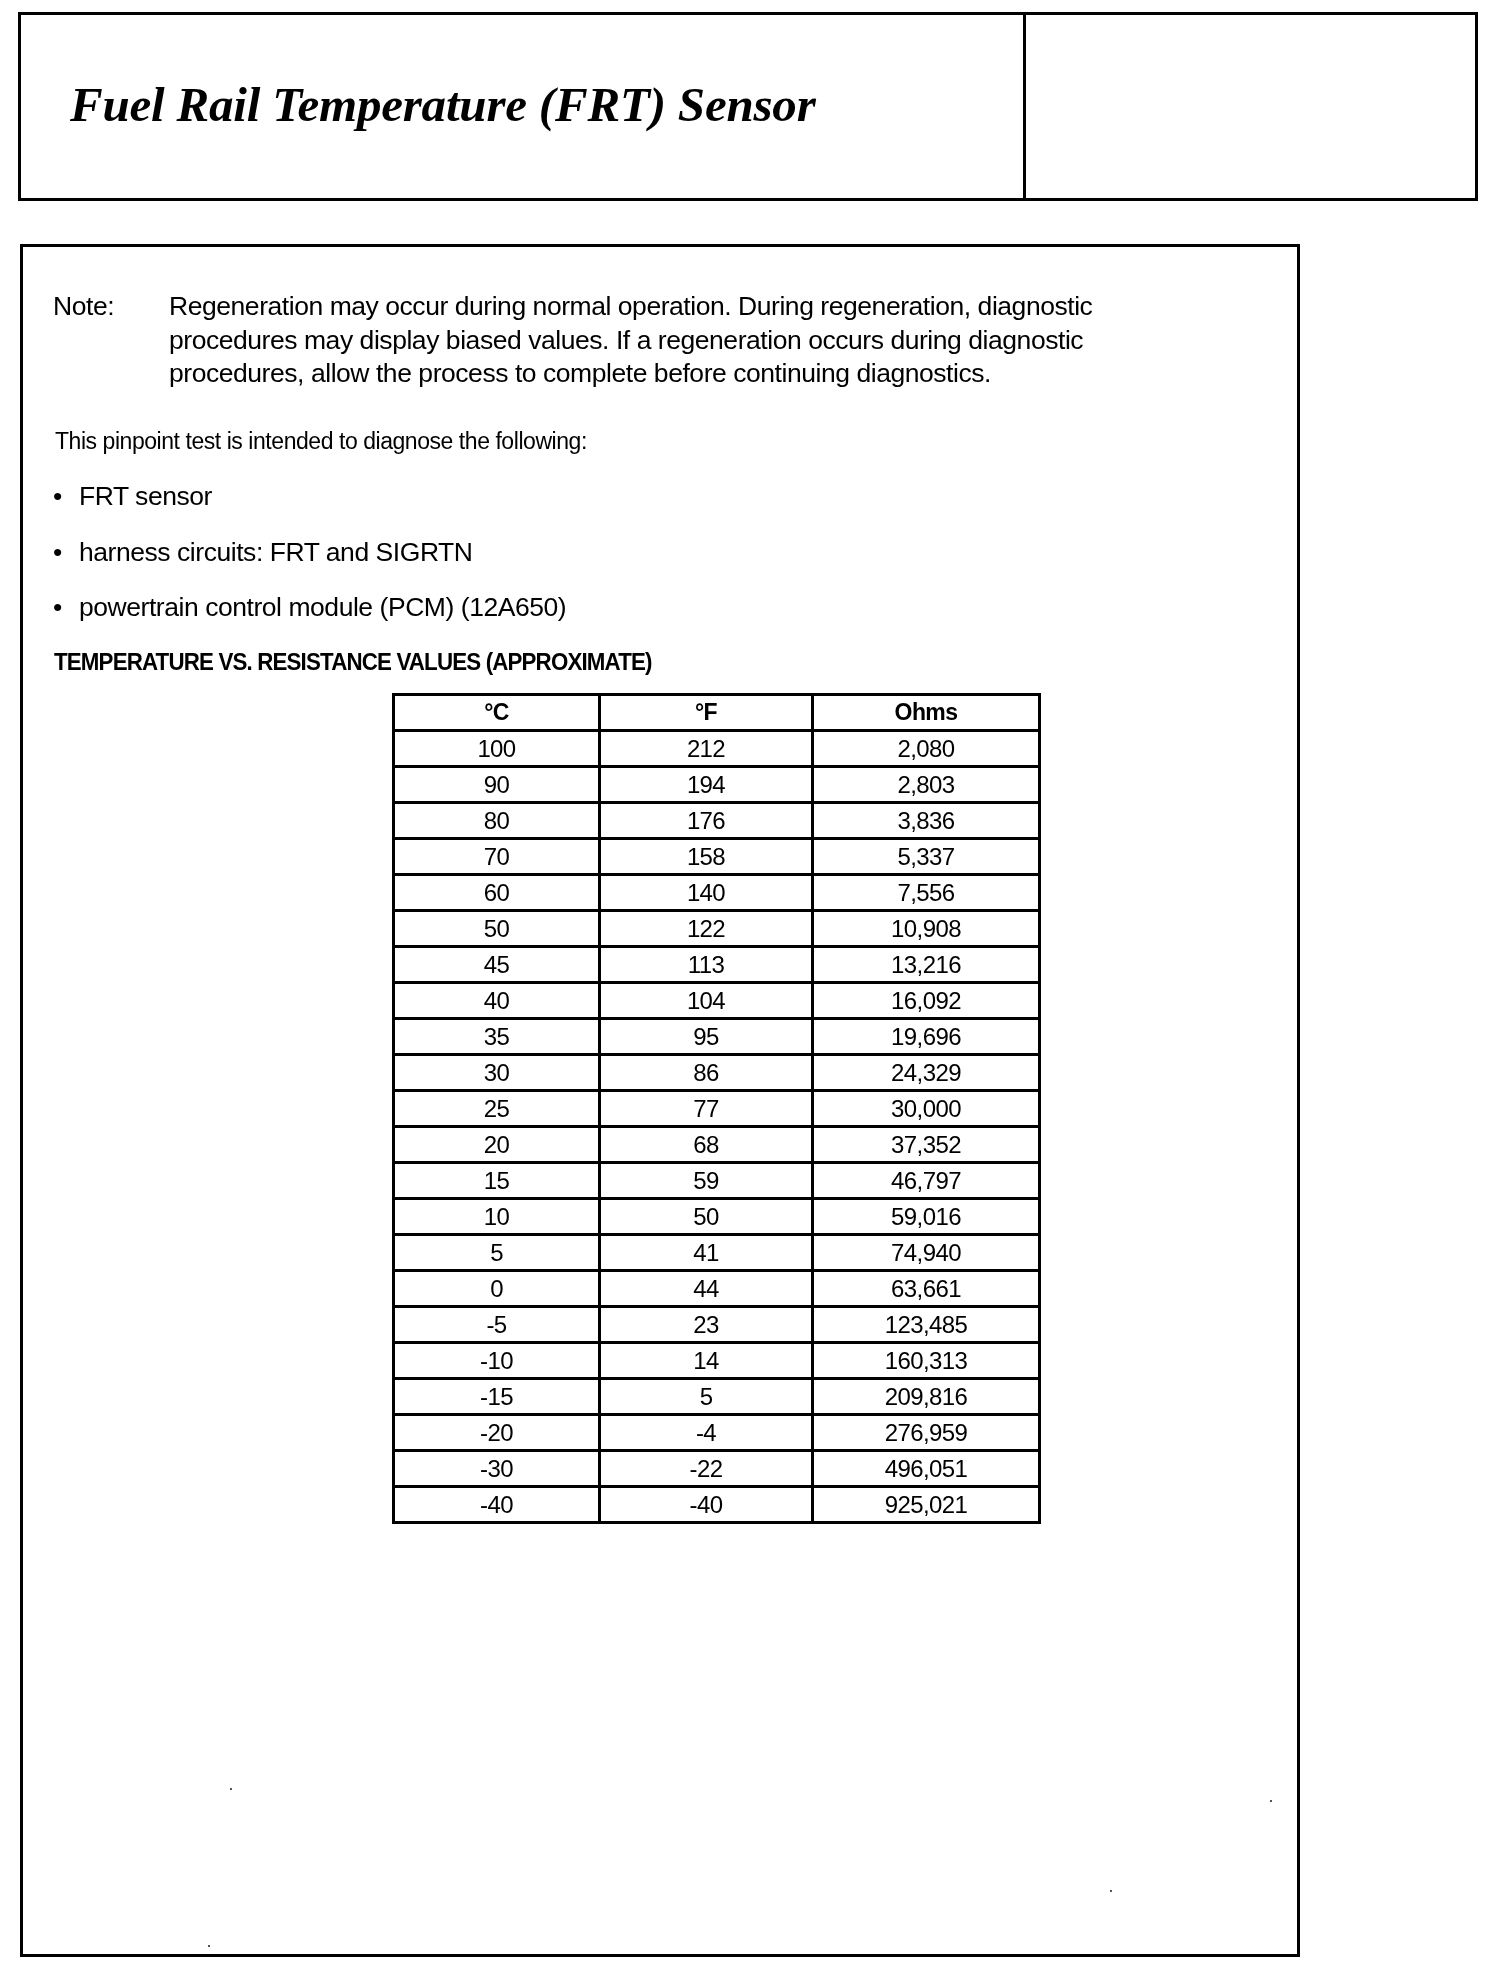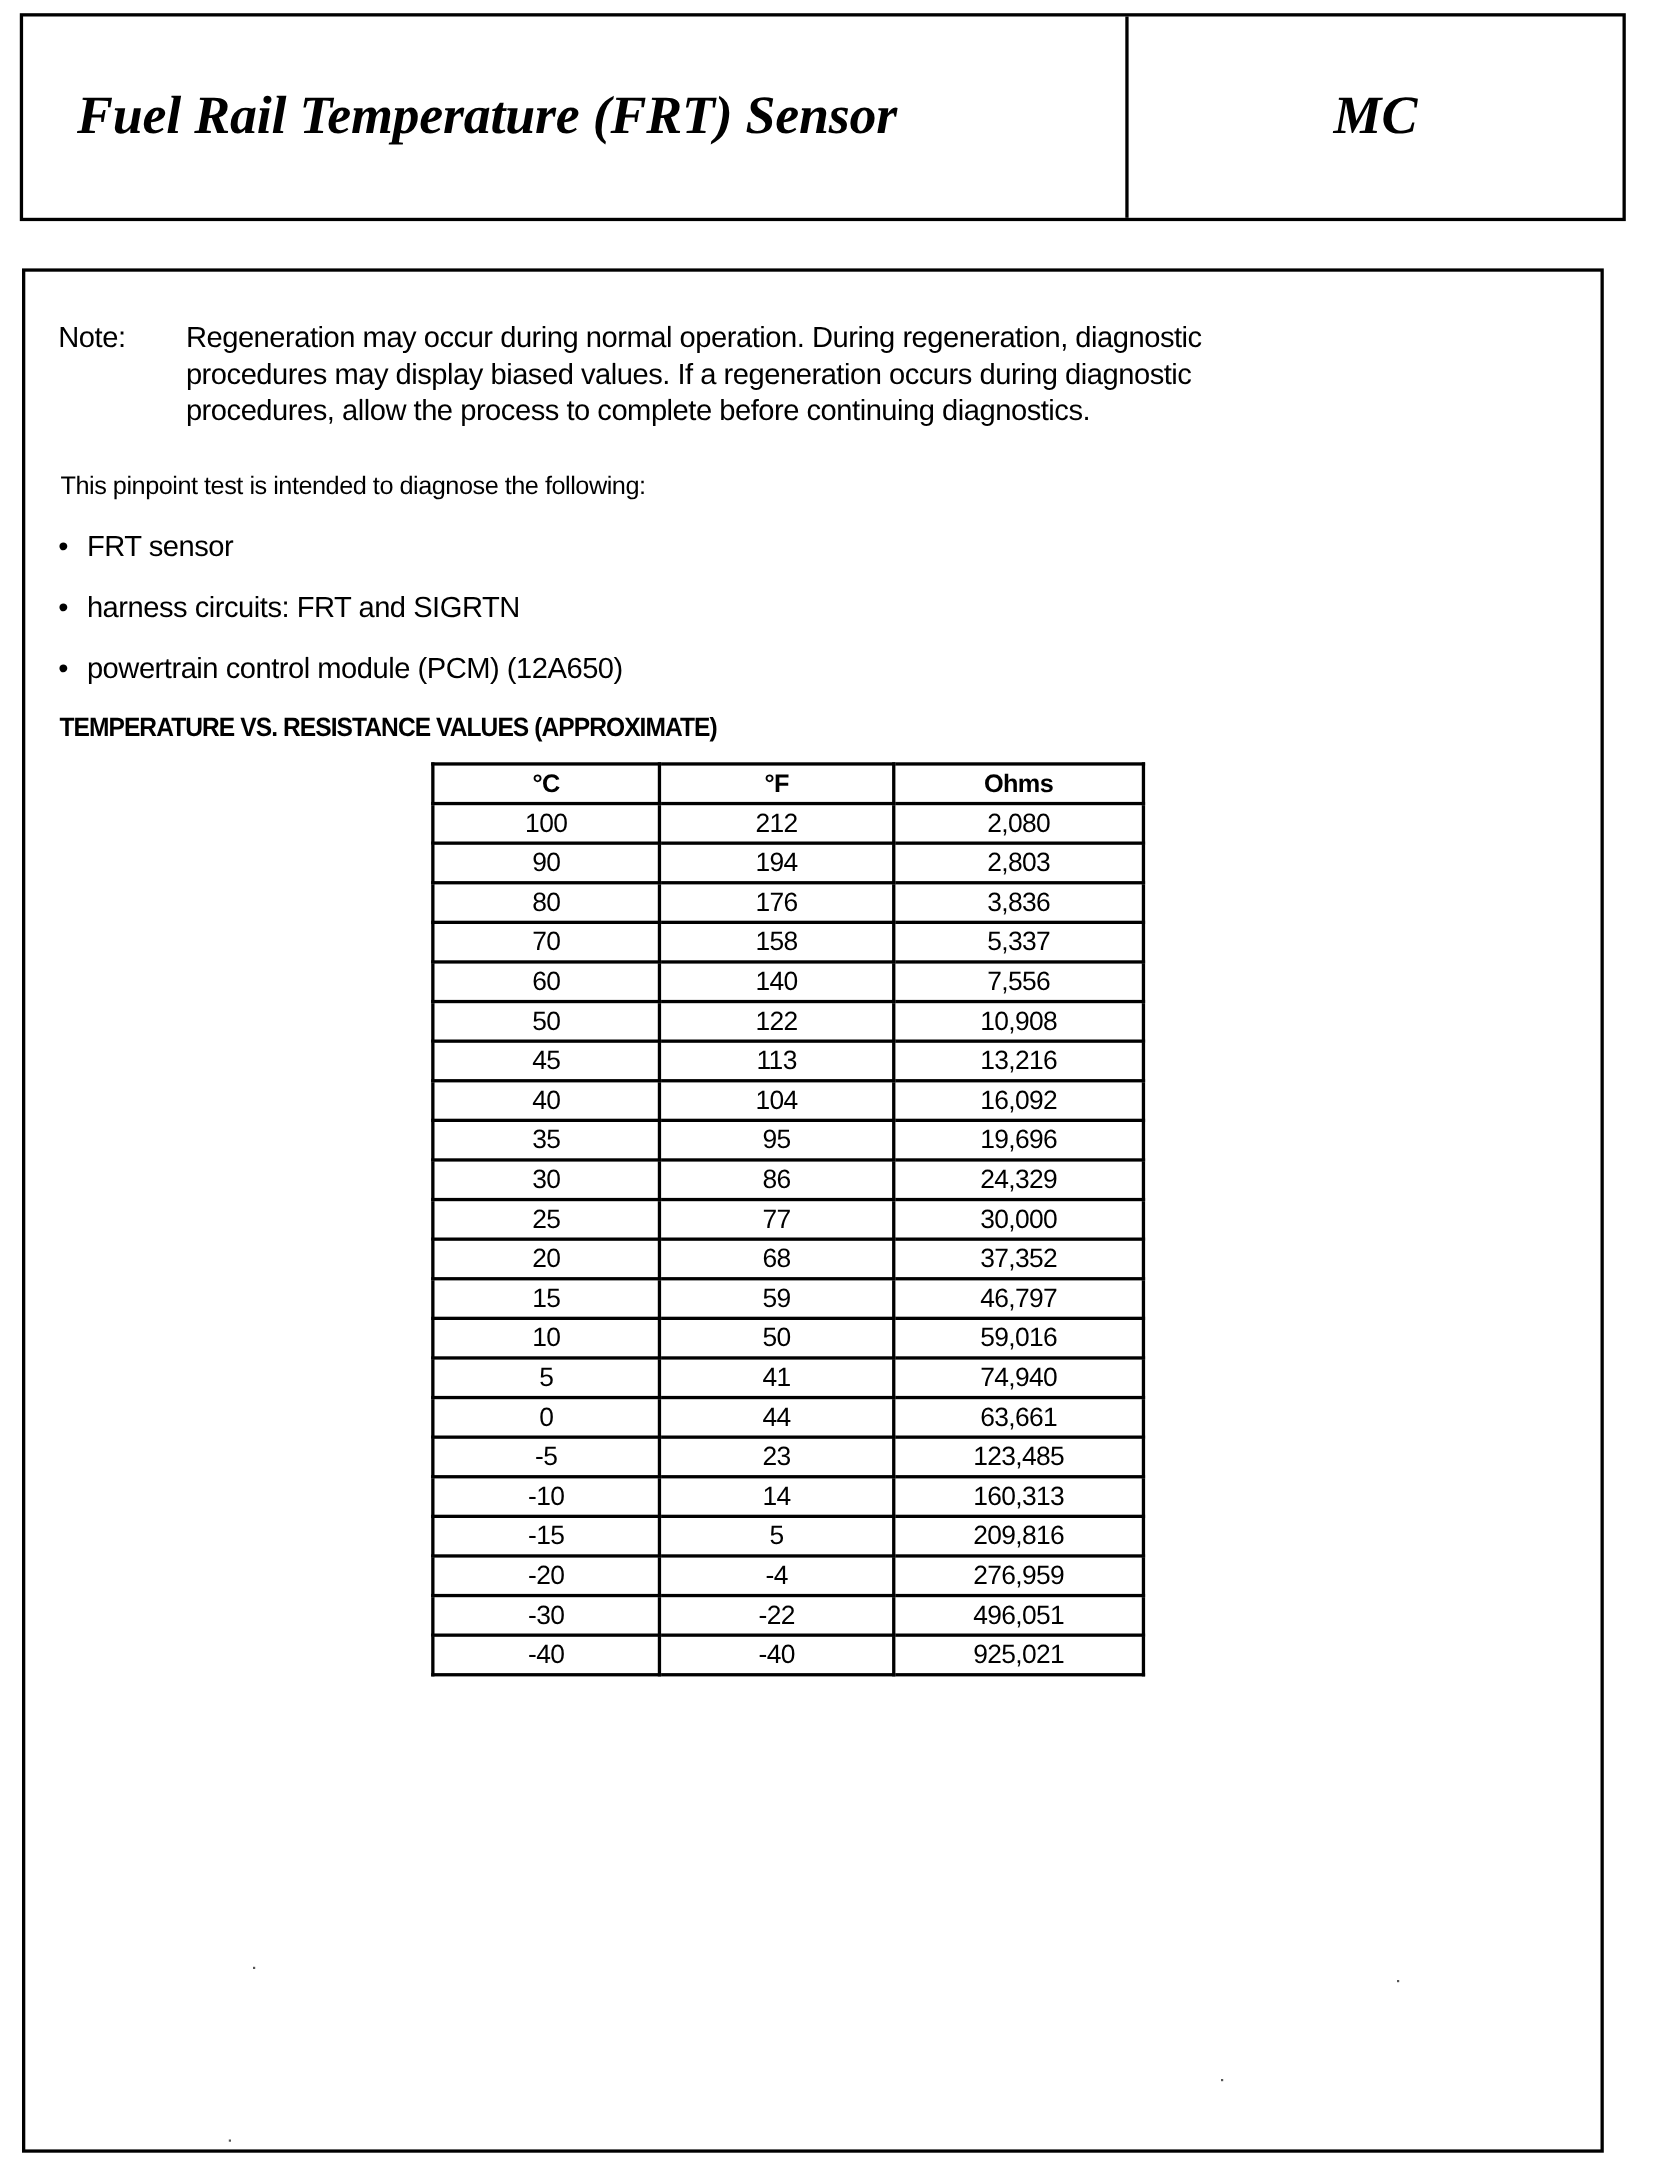--- a/index.html
+++ b/index.html
@@ -62,21 +62,21 @@
       font-weight: bold;
       font-size: 49px;
       padding-bottom: 4px;
       box-sizing: border-box;
     }
     
     .body-box {
       position: absolute;
       left: 20px;
       top: 244px;
-      width: 1438px;
+      width: 1280px;
       height: 1713px;
       border: 3px solid #000;
       box-sizing: border-box;
     }
     .note {
       position: absolute;
       left: 30px;
       top: 43px;
       width: 1300px;
       font-size: 26.5px;
@@ -173,21 +173,20 @@
       height: 2px;
       background: #555;
     }
   </style>
 </head>
 <body>
 
 <div class="header-box">
   <div class="doc-title">Fuel Rail Temperature (FRT) Sensor</div>
   <div class="header-divider"></div>
-  <div class="section-code">MC</div>
 </div>
 
 <div class="body-box">
 
   <div class="note">
     <span class="note-label">Note:</span>
     <div class="note-text">
       <span class="note-line">Regeneration may occur during normal operation. During regeneration, diagnostic</span>
       <span class="note-line">procedures may display biased values. If a regeneration occurs during diagnostic</span>
       <span class="note-line">procedures, allow the process to complete before continuing diagnostics.</span>

